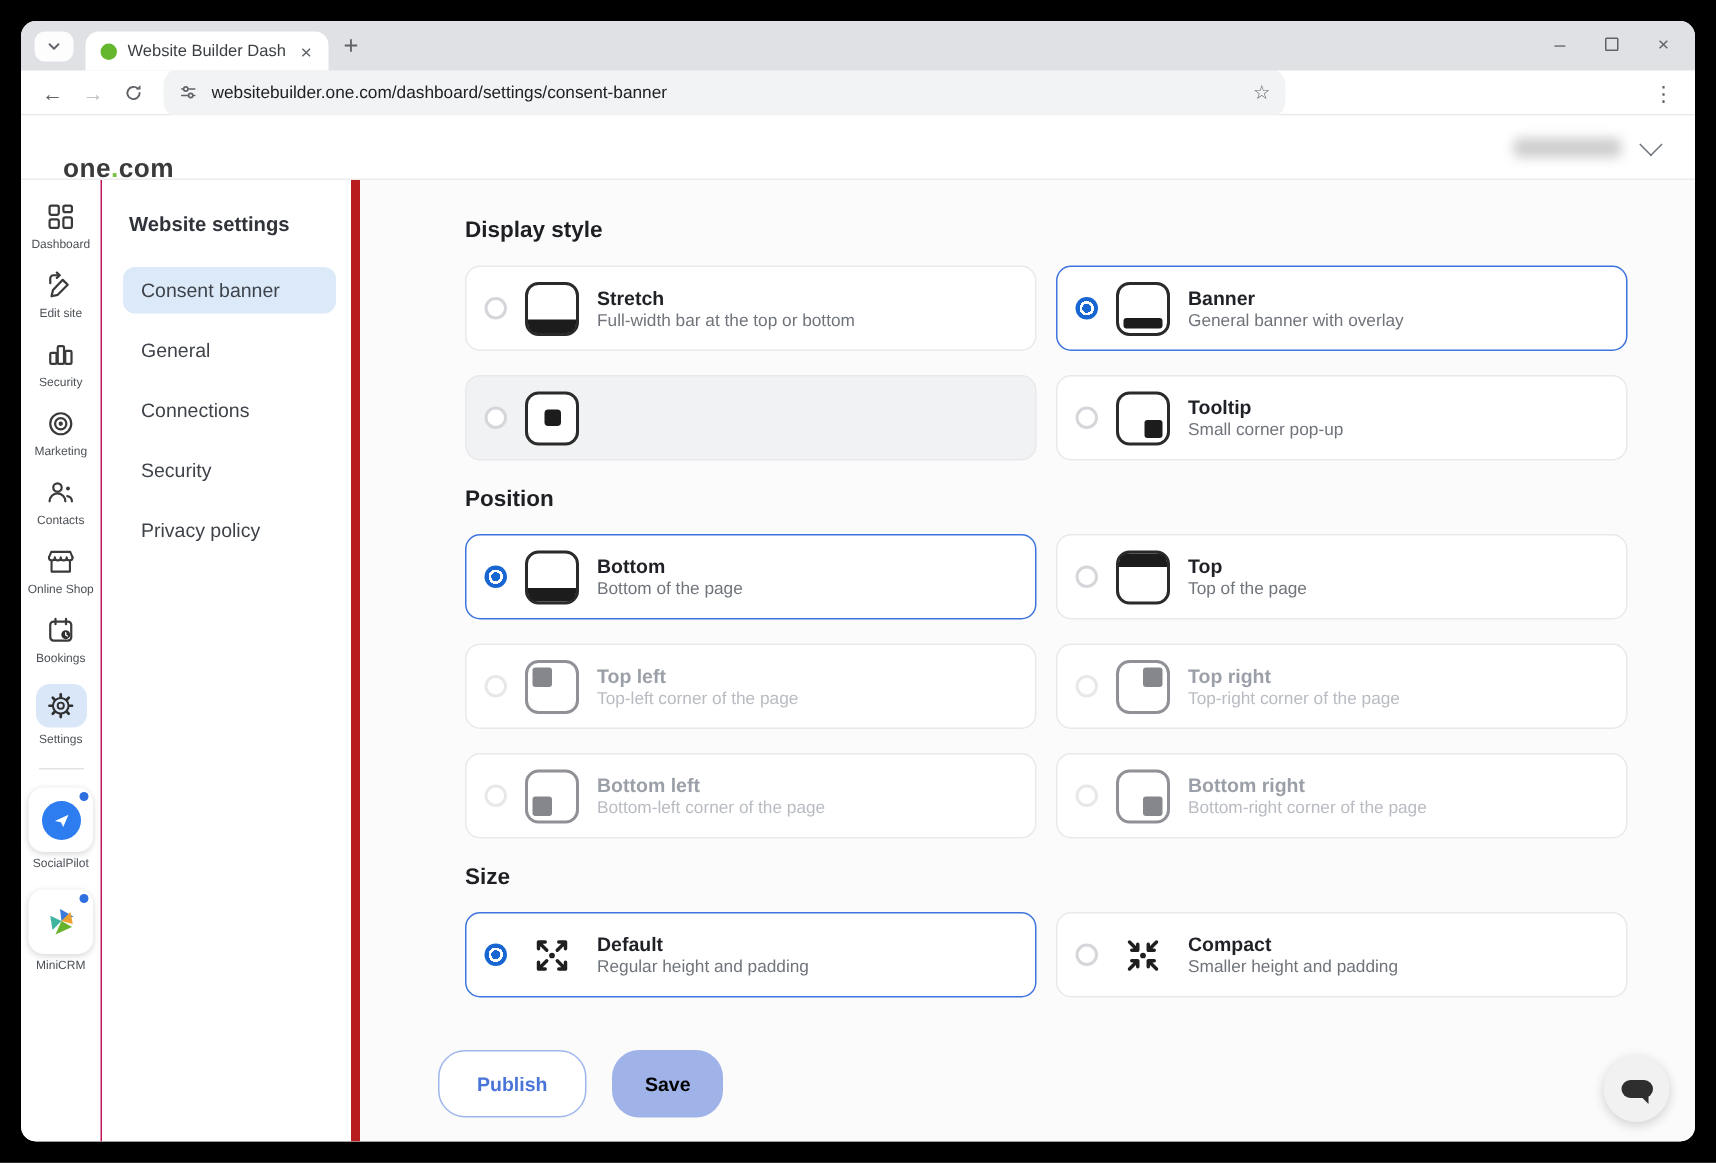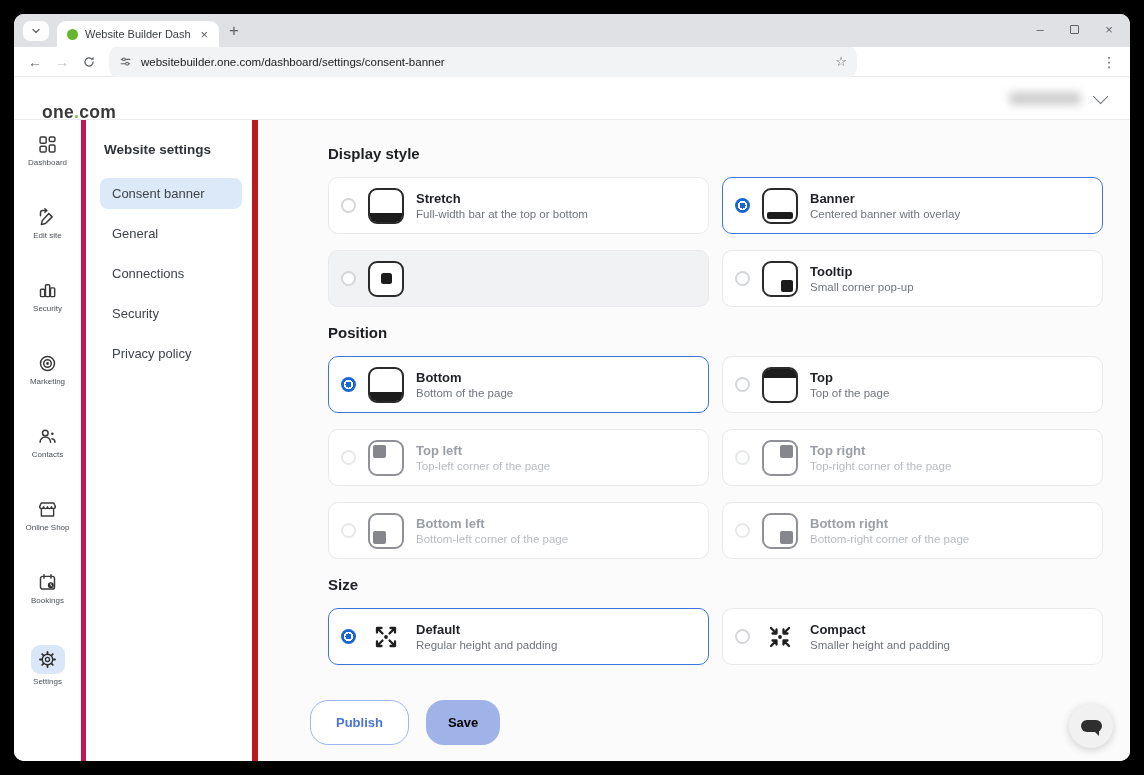--- a/index.html
+++ b/index.html
@@ -29,21 +29,21 @@
   
   .appheader { height:43px; background:#fff; border-bottom:1px solid #ececec; display:flex; align-items:center; padding:0 26px 0 28px; flex:none; }
   .logo { font-size:17.5px; font-weight:700; color:#3a3a3a; letter-spacing:.3px;margin-top:29px; }
   .logo .dot { color:#7ac143; }
   .account { margin-left:auto; display:flex; align-items:center; gap:12px; }
   .account-blur { width:72px; height:13px; background:#bdbdbd; border-radius:4px; filter:blur(4px); opacity:.75; }
   .chev { width:11px; height:11px; border-right:1.6px solid #6d7278; border-bottom:1.6px solid #6d7278; transform:rotate(45deg) translateY(-3px); }
 
   
   .appbody { flex:1; display:flex; min-height:0; }
-  .rail { width:72px; background:#fff; border-right:5px solid #be185d; display:flex; flex-direction:column; align-items:center; padding-top:14px; flex:none;gap:27px; }
+  .rail { width:54px; background:#fff; border-right:1px solid #be185d; display:flex; flex-direction:column; align-items:center; padding-top:14px; flex:none; }
   .rail-item { display:flex; flex-direction:column; align-items:center; gap:3px; margin-bottom:13px; width:100%; }
   .rail-item svg { display:block; }
   .rail-label { font-size:8px; color:#4c5157; }
   .gear-wrap { width:34px; height:29px; background:#d9e7f8; border-radius:9px; display:flex; align-items:center; justify-content:center; }
   .rail-divider { width:30px; height:1px; background:#e3e3e3; margin:2px 0 12px; }
   .app-card { width:43px; height:43px; background:#fff; border-radius:10px; box-shadow:0 1px 4px rgba(0,0,0,.16); display:flex; align-items:center; justify-content:center; position:relative; }
   .app-dot { position:absolute; top:3px; right:3px; width:6px; height:6px; border-radius:50%; background:#2f6fe0; }
   .sp-circle { width:26px; height:26px; border-radius:50%; background:#2e7df0; display:flex; align-items:center; justify-content:center; }
 
   .submenu { width:172px; background:#fff; border-right:6px solid #b91c1c; padding:22px 10px 0 18px; flex:none; }
@@ -274,21 +274,21 @@
           <span class="opt-text">
                 <span class="opt-title">Stretch</span>
                 <span class="opt-desc">Full-width bar at the top or bottom</span>
               </span>
         </label>
         <label class="card sel">
           <span class="radio checked"></span>
           <span class="opt-icon icon-banner"></span>
           <span class="opt-text">
                 <span class="opt-title">Banner</span>
-                <span class="opt-desc">Centered banner with overlay</span>
+                <span class="opt-desc">General banner with overlay</span>
               </span>
         </label>
         <label class="card hov">
           <span class="radio"></span>
           <span class="opt-icon icon-modal"></span>
         </label>
         <label class="card">
           <span class="radio"></span>
           <span class="opt-icon icon-tooltip"></span>
           <span class="opt-text">

